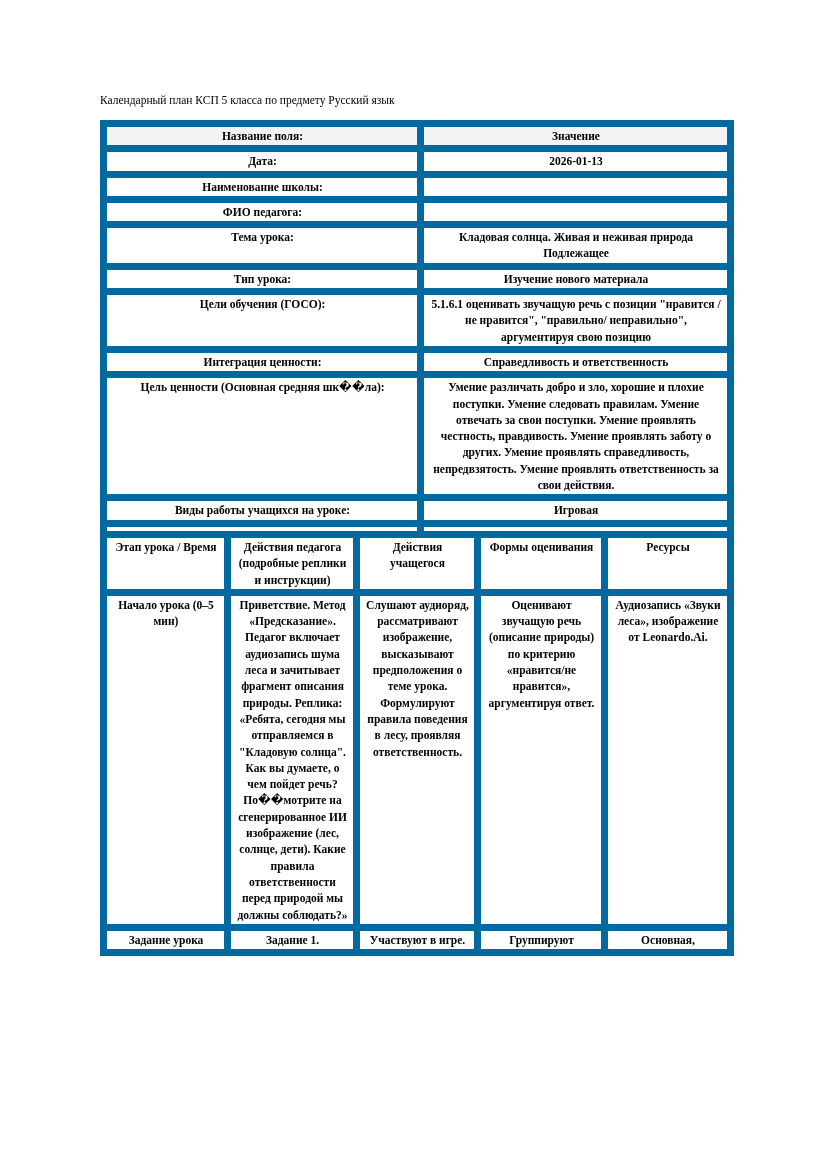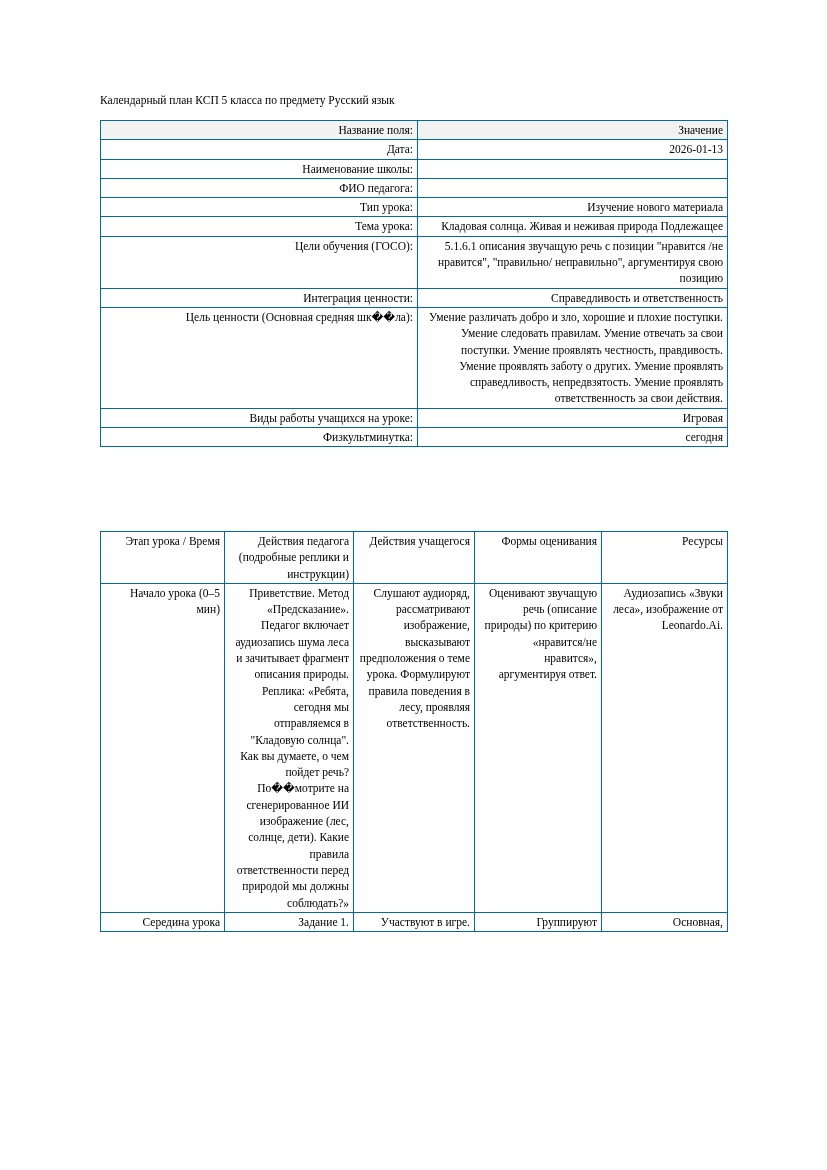--- a/index.html
+++ b/index.html
@@ -42,24 +42,24 @@
   
   table.doc-table {
     position: absolute;
     border-collapse: collapse;
     table-layout: fixed;
     font-size: 11.5px;
     background: #ffffff;
   }
   table.doc-table td,
   table.doc-table th {
-    border: 1px solid #0369a1;
+    border: 7px solid #0369a1;
     vertical-align: top;
-    text-align: right;
-    font-weight: normal;
+    text-align: center;
+    font-weight: bold;
     padding: 1px 4px 1px 5px;
     line-height: 16.3px;
     word-wrap: break-word;
     overflow-wrap: break-word;
   }
   
   #info-table {
     left: 100px;
     top: 120px;
     width: 627px;
@@ -115,30 +115,30 @@
         </tr>
         <tr>
           <td>Наименование школы:</td>
           <td></td>
         </tr>
         <tr>
           <td>ФИО педагога:</td>
           <td></td>
         </tr>
         <tr>
+          <td>Тема урока:</td>
+          <td>Кладовая солнца. Живая и неживая природа Подлежащее</td>
+        </tr>
+        <tr>
           <td>Тип урока:</td>
           <td>Изучение нового материала</td>
         </tr>
         <tr>
-          <td>Тема урока:</td>
-          <td>Кладовая солнца. Живая и неживая природа Подлежащее</td>
-        </tr>
-        <tr>
           <td>Цели обучения (ГОСО):</td>
-          <td>5.1.6.1 описания звучащую речь с позиции "нравится /не нравится", "правильно/ неправильно", аргументируя свою позицию</td>
+          <td>5.1.6.1 оценивать звучащую речь с позиции "нравится /не нравится", "правильно/ неправильно", аргументируя свою позицию</td>
         </tr>
         <tr>
           <td>Интеграция ценности:</td>
           <td>Справедливость и ответственность</td>
         </tr>
         <tr>
           <td>Цель ценности (Основная средняя шк��ла):</td>
           <td>Умение различать добро и зло, хорошие и плохие поступки. Умение следовать правилам. Умение отвечать за свои поступки. Умение проявлять честность, правдивость. Умение проявлять заботу о других. Умение проявлять справедливость, непредвзятость. Умение проявлять ответственность за свои действия.</td>
         </tr>
         <tr>
@@ -173,21 +173,21 @@
     </thead>
     <tbody id="flow-body">
         <tr>
           <td>Начало урока (0–5 мин)</td>
           <td>Приветствие. Метод «Предсказание». Педагог включает аудиозапись шума леса и зачитывает фрагмент описания природы. Реплика: «Ребята, сегодня мы отправляемся в "Кладовую солнца". Как вы думаете, о чем пойдет речь? По��мотрите на сгенерированное ИИ изображение (лес, солнце, дети). Какие правила ответственности перед природой мы должны соблюдать?»</td>
           <td>Слушают аудиоряд, рассматривают изображение, высказывают предположения о теме урока. Формулируют правила поведения в лесу, проявляя ответственность.</td>
           <td>Оценивают звучащую речь (описание природы) по критерию «нравится/не нравится», аргументируя ответ.</td>
           <td>Аудиозапись «Звуки леса», изображение от Leonardo.Ai.</td>
         </tr>
         <tr>
-          <td>Середина урока</td>
+          <td>Задание урока</td>
           <td>Задание 1.</td>
           <td>Участвуют в игре.</td>
           <td>Группируют</td>
           <td>Основная,</td>
         </tr>
       </tbody>
   </table>
 
   <div class="clip-bottom"></div>
 </div>

